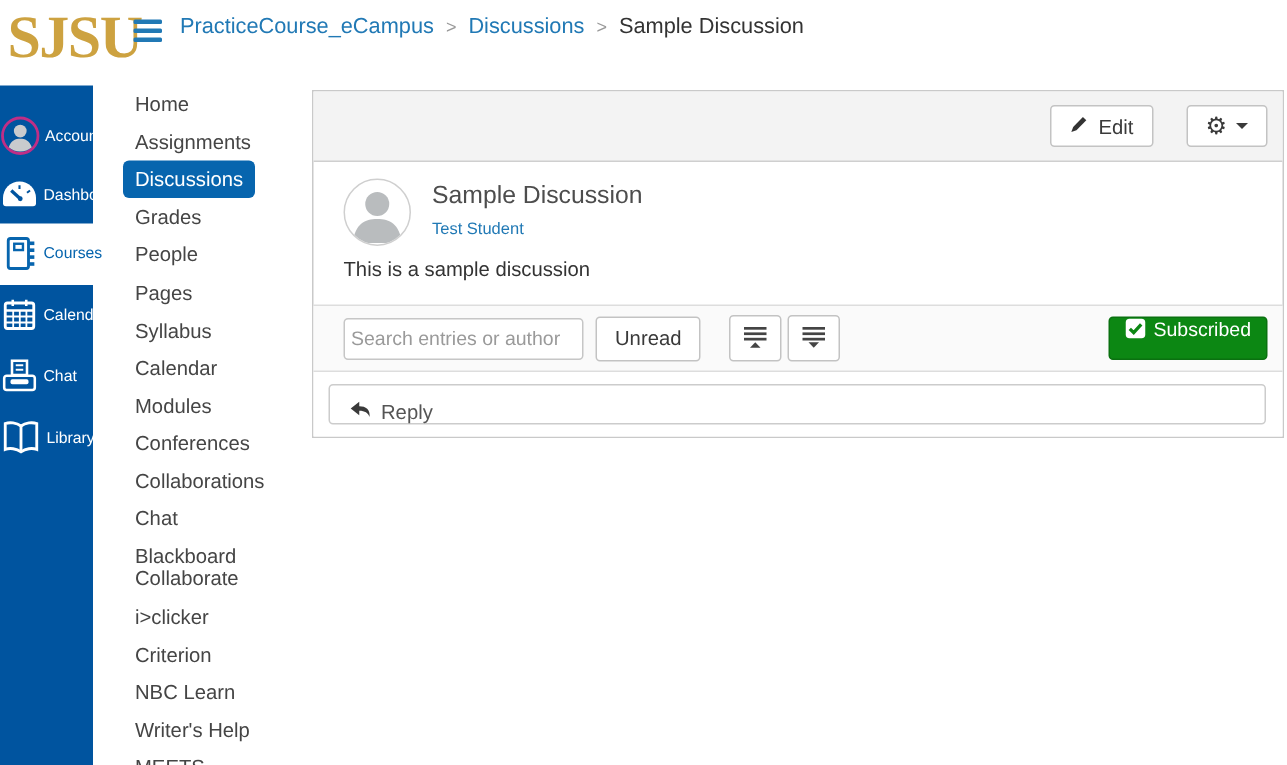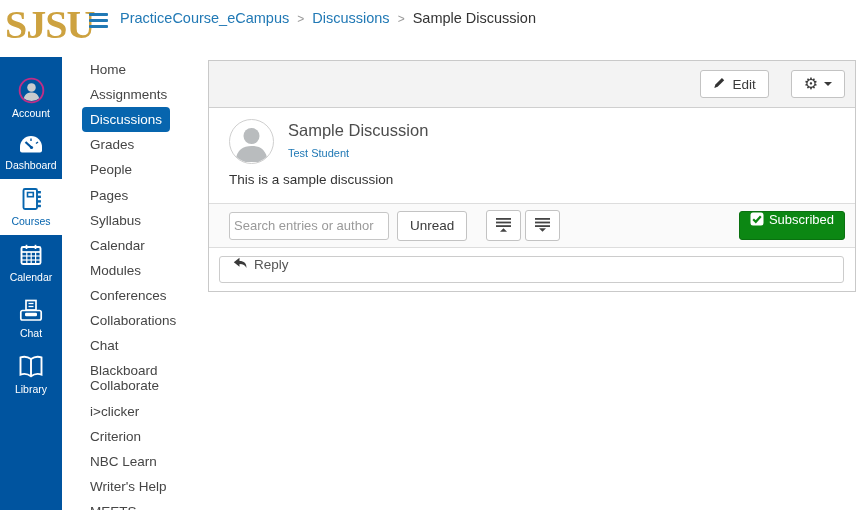--- a/index.html
+++ b/index.html
@@ -16,21 +16,21 @@
   .hamburger span { display:block; width:19px; height:3px; background:#2179B5;
                     margin-bottom:3px; border-radius:1px; }
   .breadcrumb { position:absolute; left:120px; top:10px; font-size:14.5px; white-space:nowrap; }
   .breadcrumb a { color:#2179B5; text-decoration:none; cursor:pointer; }
   .breadcrumb .sep { color:#999; font-size:12px; margin:0 8px; }
   .breadcrumb .current { color:#333; }
 
   
   .global-nav { position:absolute; left:0; top:57px; width:62px; height:453px;
                 background:#00549F; padding-top:13px; }
-  .gitem { display:flex; flex-direction:column; align-items:center; gap:3px;
+  .gitem { display:flex; flex-direction:row; align-items:center; gap:3px;
            padding:7px 0 8px; color:#fff; cursor:pointer; }
   .gitem .glabel { font-size:10.5px; }
   .gitem.active { background:#fff; color:#0765AE; }
   .gitem svg { display:block; }
 
   
   .course-nav { position:absolute; left:62px; top:57px; width:146px; }
   .citem { display:block; margin:0 10px 0 20px; padding:5px 8px; font-size:13.5px;
            color:#454545; text-decoration:none; cursor:pointer; line-height:1.12;
            max-width:112px; }
@@ -67,21 +67,21 @@
   .iconbtn.first { margin-left:19px; }
   .iconbtn + .iconbtn { margin-left:4px; }
   .subscribed { margin-left:auto; background:#0C8713; border:1px solid #0a7110;
                 color:#fff; height:29px; padding:0 10px; border-radius:3px;
                 font-size:13px; display:flex; gap:5px; cursor:pointer;
                 font-family:inherit; }
 
   .reply-section { position:relative; height:43px; background:#fff; }
   .reply-box { position:absolute; left:10px; right:11px; top:8px; height:27px;
                border:1px solid #ccc; border-radius:3px; background:#fff;
-               display:flex; align-items:flex-start; gap:7px; padding-left:13px;
+               display:flex; align-items:flex-end; gap:7px; padding-left:13px;
                color:#555; font-size:13.5px; cursor:pointer; }
 </style>
 </head>
 <body>
 
 <div class="app">
 
   <header class="topbar">
     <div class="logo">SJSU</div>
     <button class="hamburger">

